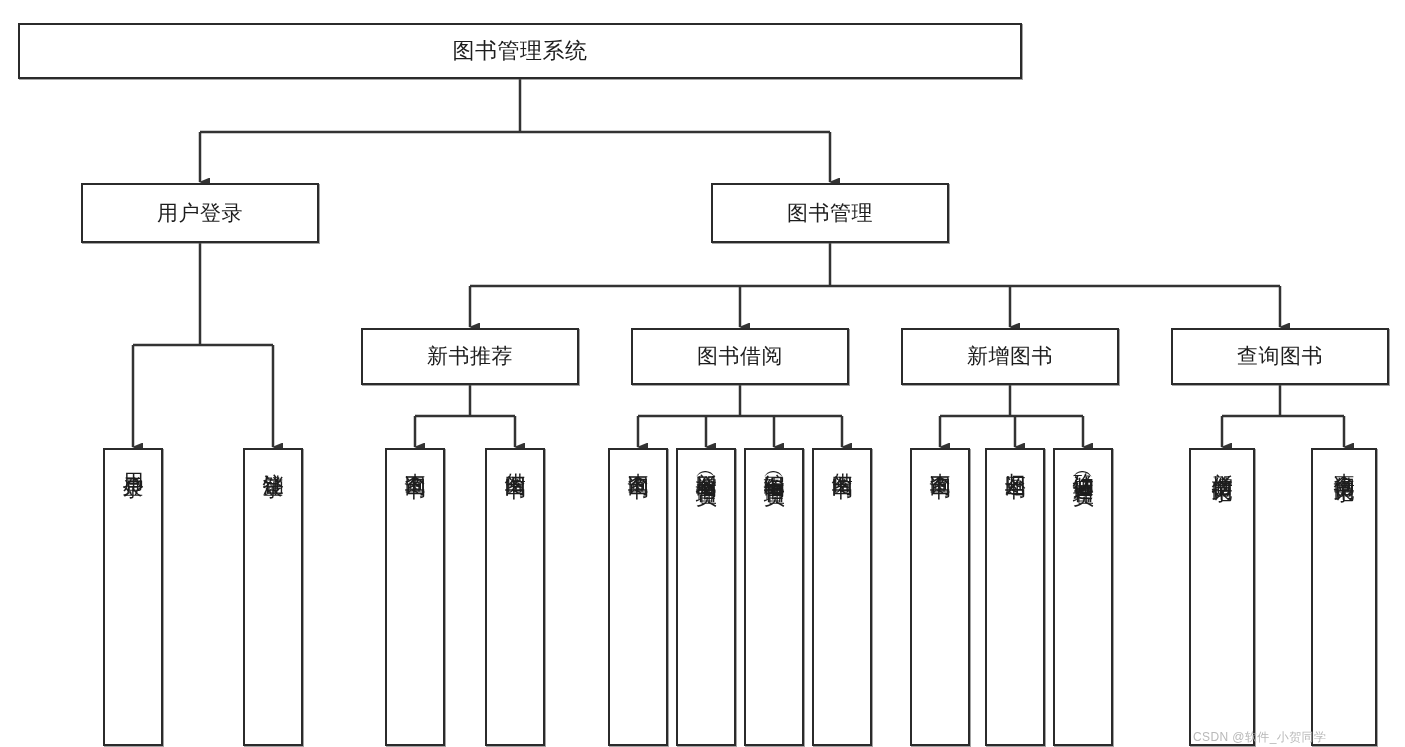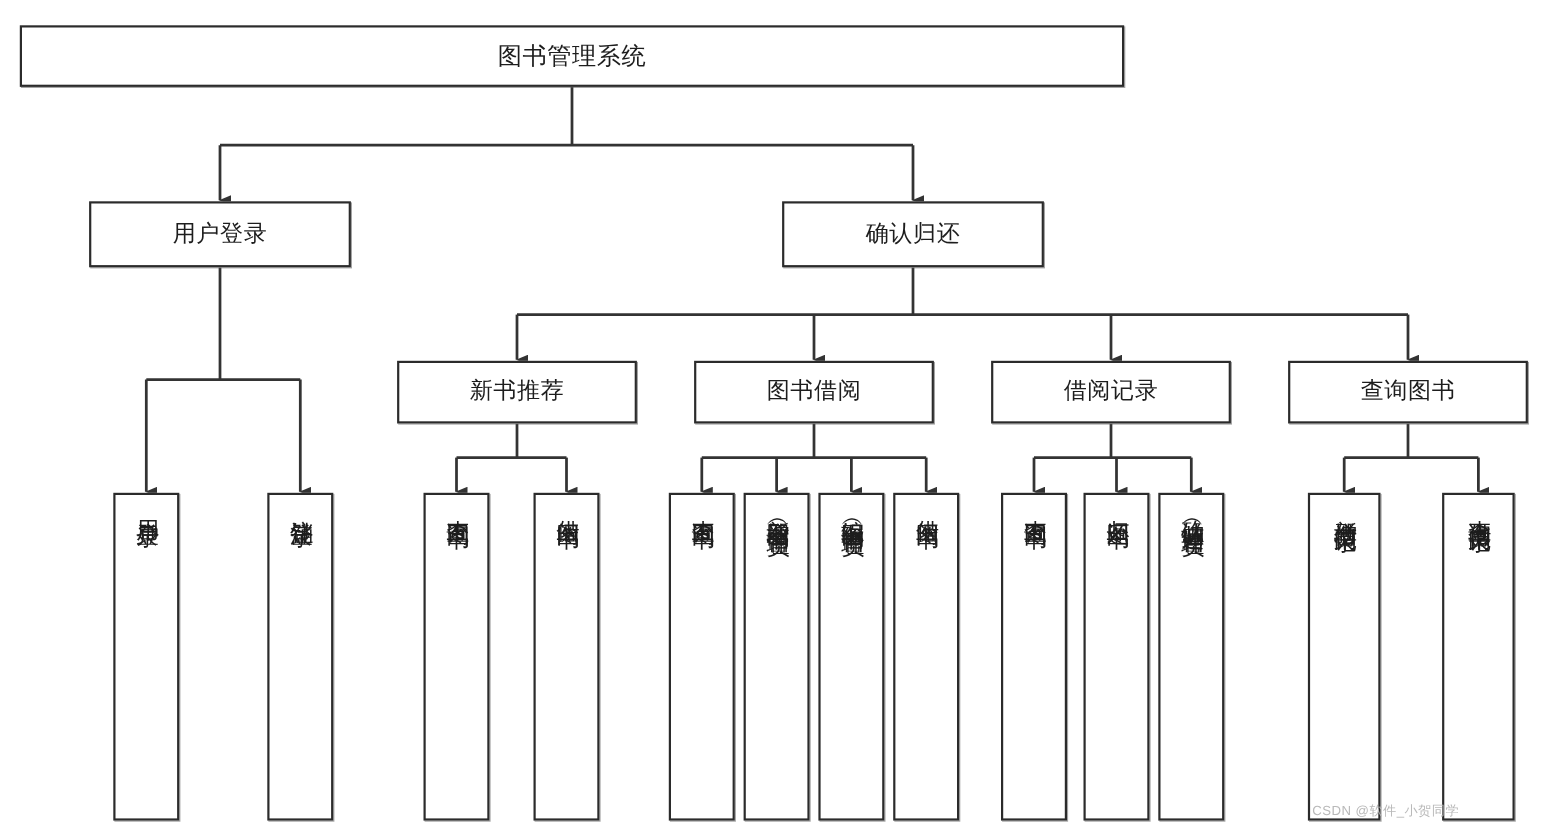--- a/index.html
+++ b/index.html
@@ -116,30 +116,30 @@
   </svg>
 
   <div id="node-layer">
       <div class="node horizontal root" style="left: 18px; top: 12px; width: 1004px; height: 56px;">
         <span class="label">图书管理系统</span>
       </div>
       <div class="node horizontal" style="left: 81px; top: 172px; width: 238px; height: 60px;">
         <span class="label">用户登录</span>
       </div>
       <div class="node horizontal" style="left: 711px; top: 172px; width: 238px; height: 60px;">
-        <span class="label">确认归还</span>
+        <span class="label">图书管理</span>
       </div>
       <div class="node horizontal" style="left: 361px; top: 317px; width: 218px; height: 57px;">
         <span class="label">新书推荐</span>
       </div>
       <div class="node horizontal" style="left: 631px; top: 317px; width: 218px; height: 57px;">
         <span class="label">图书借阅</span>
       </div>
       <div class="node horizontal" style="left: 901px; top: 317px; width: 218px; height: 57px;">
-        <span class="label">借阅记录</span>
+        <span class="label">新增图书</span>
       </div>
       <div class="node horizontal" style="left: 1171px; top: 317px; width: 218px; height: 57px;">
         <span class="label">查询图书</span>
       </div>
       <div class="node vertical" style="left: 103px; top: 437px; width: 60px; height: 298px;">
         <span class="label">用户登录</span>
       </div>
       <div class="node vertical" style="left: 243px; top: 437px; width: 60px; height: 298px;">
         <span class="label">注销登录</span>
       </div>

